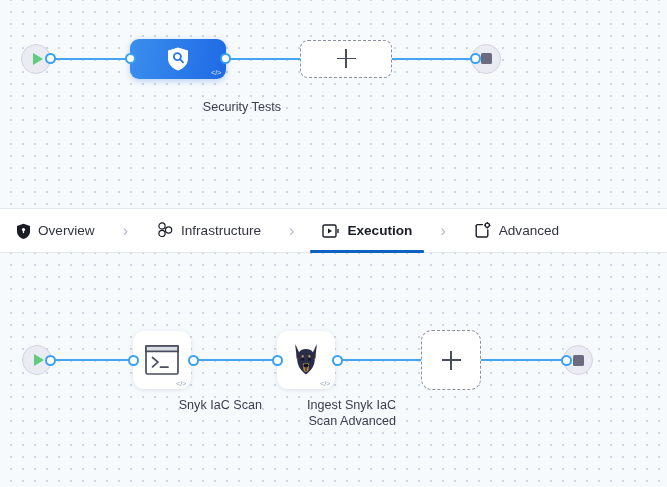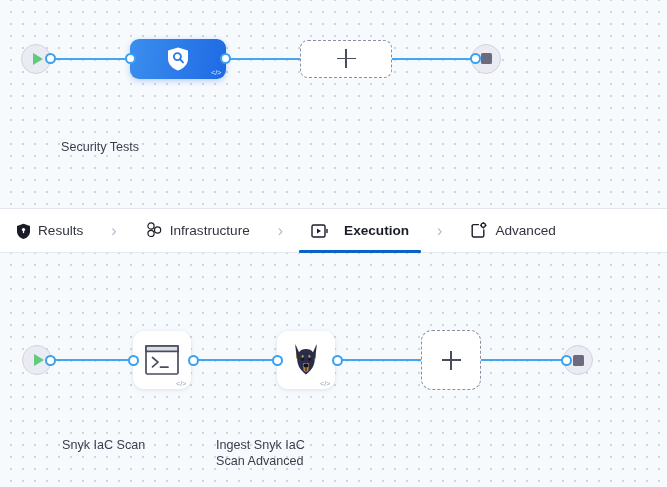--- a/index.html
+++ b/index.html
@@ -144,27 +144,26 @@
     content: "";
     position: absolute;
     background: #4a4d5e;
   }
   .plus::before { left: 8.6px; top: 0; width: 1.8px; height: 19px; }
   .plus::after  { top: 8.6px; left: 0; height: 1.8px; width: 19px; }
 
   
   .node-label {
     position: absolute;
-    text-align: left;
+    text-align: right;
     font-size: 12.6px;
     line-height: 15.5px;
     color: #3b3d4c;
     font-family: "Liberation Sans", sans-serif;
     white-space: pre-line;
-    margin-top: 40px;
   }
 
   
   .tabbar {
     position: absolute;
     top: 208px;
     left: 0;
     width: 667px;
     height: 45px;
     background: #ffffff;
@@ -182,21 +181,21 @@
     height: 44px;
     padding: 0 2px;
     position: relative;
     cursor: pointer;
   }
   .tab-label {
     font-size: 13.6px;
     color: #32343f;
     font-family: "Liberation Sans", sans-serif;
   }
-  .tab.active .tab-label { font-weight: bold; color: #1b1d26; margin-left: 8px; }
+  .tab.active .tab-label { font-weight: bold; color: #1b1d26; }
   .tab.active::after {
     content: "";
     position: absolute;
     left: -10px;
     right: -10px;
     bottom: 0;
     height: 3px;
     background: #0a62c4;
     border-radius: 1px;
   }
@@ -250,21 +249,21 @@
   <div class="tabbar">
 
     <div class="tab">
       <span class="tab-icon">
         <svg width="15" height="16" viewBox="0 0 15 16">
           <path d="M7.5 0.8 L14 2.9 V8.2 C14 12.2 11 14.9 7.5 16 C4 14.9 1 12.2 1 8.2 V2.9 Z" fill="#1b1d26"></path>
           <circle cx="7.5" cy="6.6" r="1.6" fill="#ffffff"></circle>
           <path d="M7.5 6.6 L7.5 9.6" stroke="#ffffff" stroke-width="1.3" stroke-linecap="round"></path>
         </svg>
       </span>
-      <span class="tab-label">Results</span>
+      <span class="tab-label">Overview</span>
     </div>
     <span class="tab-sep">›</span>
 
     <div class="tab">
       <span class="tab-icon">
         <svg width="18" height="17" viewBox="0 0 18 17">
           <circle cx="6" cy="4" r="3.1" fill="none" stroke="#1b1d26" stroke-width="1.2"></circle>
           <circle cx="6" cy="11.4" r="3.1" fill="none" stroke="#1b1d26" stroke-width="1.2"></circle>
           <circle cx="12.6" cy="8" r="3.1" fill="none" stroke="#1b1d26" stroke-width="1.2"></circle>
         </svg>

